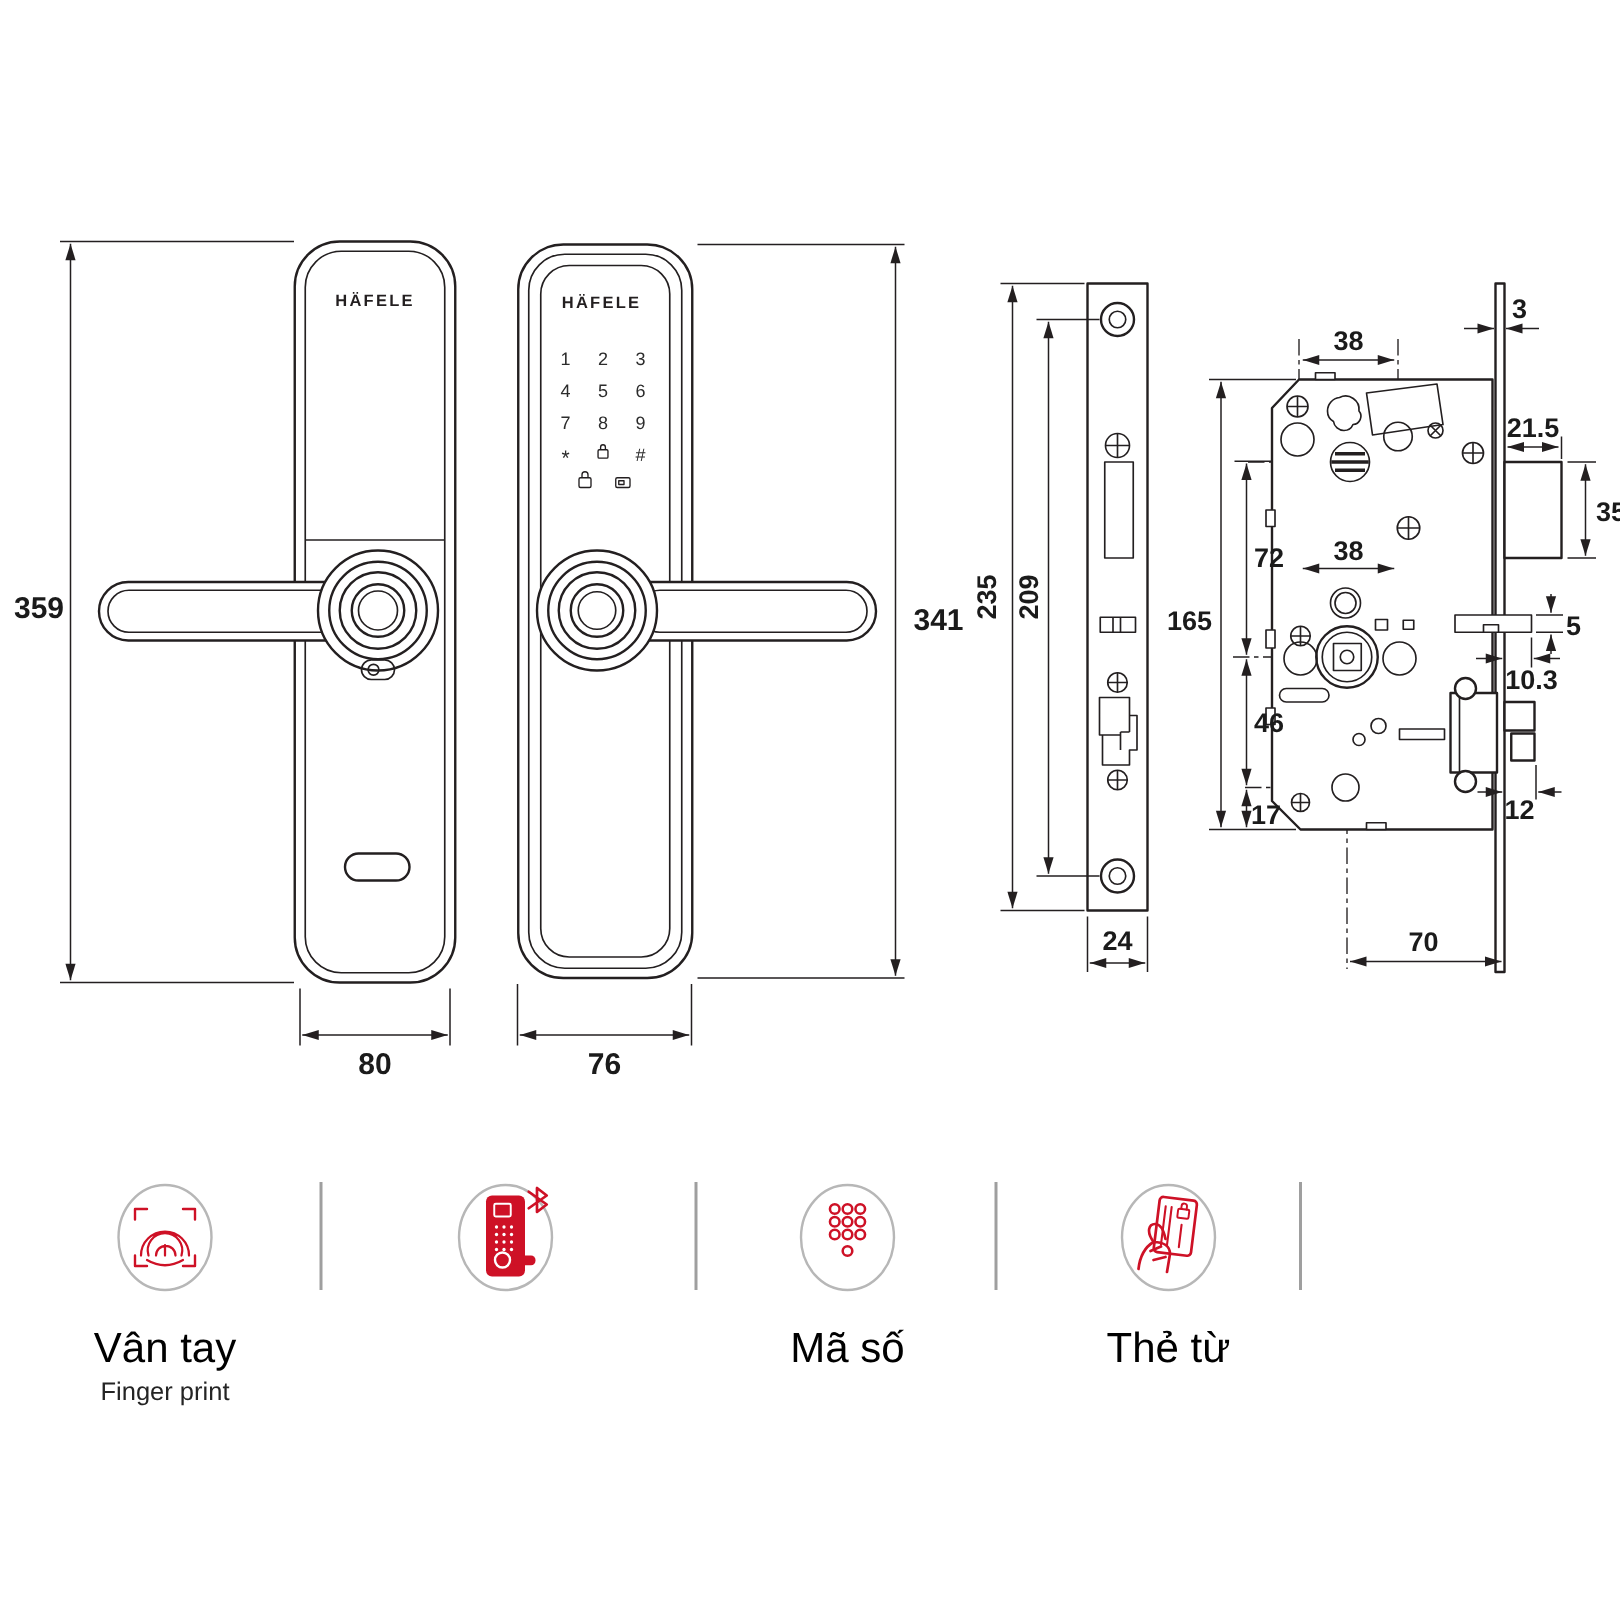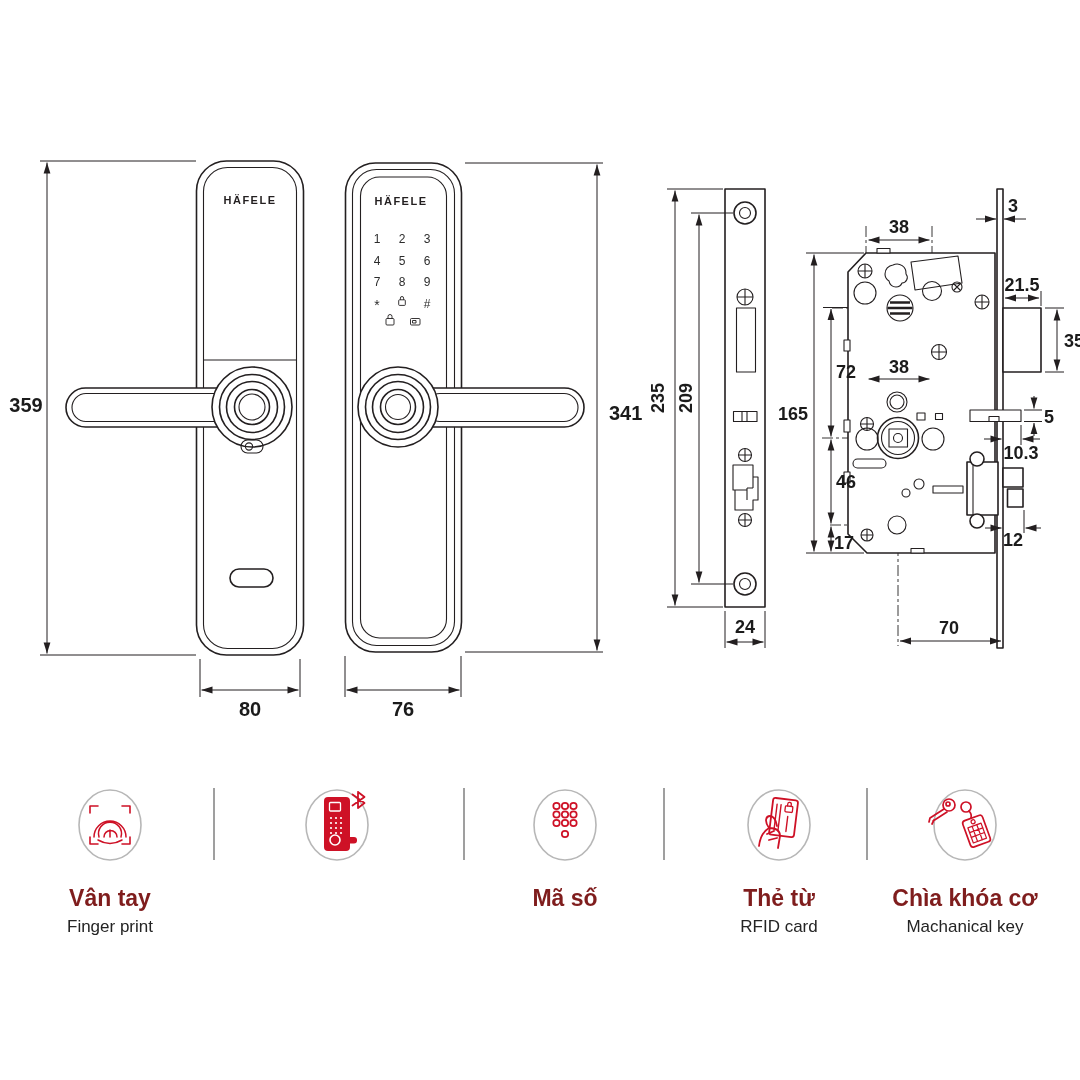--- a/index.html
+++ b/index.html
@@ -10,21 +10,21 @@
   .dtb {font-weight:700;font-size:20px;fill:#1b1b1b;}
   .logo{font-weight:700;font-size:11px;letter-spacing:1.5px;fill:#231f20;}
   .key {font-weight:400;font-size:12px;fill:#2c2c2c;}
   .o  {fill:none;stroke:#231f20;stroke-width:1.6;stroke-linejoin:round;}
   .ow {fill:#fff;stroke:#231f20;stroke-width:1.6;stroke-linejoin:round;}
   .i  {fill:none;stroke:#231f20;stroke-width:1.1;stroke-linejoin:round;}
   .iw {fill:#fff;stroke:#231f20;stroke-width:1.1;stroke-linejoin:round;}
   .d  {fill:none;stroke:#231f20;stroke-width:1;}
   .c  {fill:none;stroke:#231f20;stroke-width:0.9;stroke-dasharray:11 3 3 3;}
   .feat{position:absolute;top:779px;width:220px;text-align:center;}
-  .feat .vi{font-weight:700;font-size:23px;color:#7f1d1d;margin-top:10px;line-height:26px;}
+  .feat .vi{font-weight:400;font-size:28px;color:#000000;margin-top:10px;line-height:26px;}
   .feat .en{font-weight:400;font-size:17px;color:#242424;margin-top:4px;line-height:24px;}
   .sep{position:absolute;top:788px;width:2px;height:72px;background:#9f9f9f;}
   .r  {fill:none;stroke:#CE1126;stroke-width:1.8;stroke-linecap:round;stroke-linejoin:round;}
   .rf {fill:#CE1126;stroke:none;}
   .gc {fill:none;stroke:#b7b7b7;stroke-width:1.6;}
 </style>
 </head>
 <body>
 
 <div id="stage">
@@ -325,37 +325,16 @@
     <ellipse class="gc" cx="45" cy="46" rx="31" ry="35"></ellipse>
     <g transform="rotate(7 49 39)">
       <rect class="r" x="37" y="20" width="25" height="37" rx="2.5"></rect>
       <path class="r" style="stroke-width:1.4" d="M41.5,26 V52 M45.5,26 V52 M53.5,37 V52"></path>
       <rect class="r" style="stroke-width:1.3" x="50" y="26.5" width="7.5" height="6" rx="1"></rect>
       <path class="r" style="stroke-width:1.3" d="M52,26.5 v-2 a1.8,1.8 0 0 1 3.6,0 v2"></path>
     </g>
     <path class="r" d="M25,67 c1,-9 5,-15 10,-18 c-5,-7 -3,-12 1,-12 c4,0 6,5 7,10 M35,49 c7,0 11,3 11,8 l-2,12 M33,55 l7,-3 M35,61 l8,-2"></path>
   </svg>
   <div class="vi">Thẻ từ</div>
-  <div class="en">RFID card</div>
-</div>
-
-<div class="feat" style="left:855px">
-  <svg width="90" height="92" viewBox="0 0 90 92">
-    <ellipse class="gc" cx="45" cy="46" rx="31" ry="35"></ellipse>
-    <g class="r" style="stroke-width:1.7">
-      <circle cx="29" cy="26" r="6"></circle>
-      <circle cx="28" cy="25" r="2"></circle>
-      <path d="M24,30 L10,39 M27,33 L13,42 M10,39 l-1,4 M14,41 l-2,4"></path>
-      <circle cx="46" cy="28" r="5"></circle>
-      <path d="M49,32 q3,3 2,7"></path>
-    </g>
-    <g transform="rotate(-20 57 52)" class="r" style="stroke-width:1.7">
-      <rect x="46" y="38" width="21" height="28" rx="3"></rect>
-      <circle cx="56.5" cy="42" r="2" style="stroke-width:1.2"></circle>
-      <rect x="49.5" y="46" width="14" height="16" style="stroke-width:1.2"></rect>
-      <path style="stroke-width:1.2" d="M49.5,51 h14 M49.5,56 h14 M54,46 v16 M59,46 v16"></path>
-    </g>
-  </svg>
-  <div class="vi">Chìa khóa cơ</div>
-  <div class="en">Machanical key</div>
-</div>
+</div>
+
 
 </div>
 
 </body></html>

